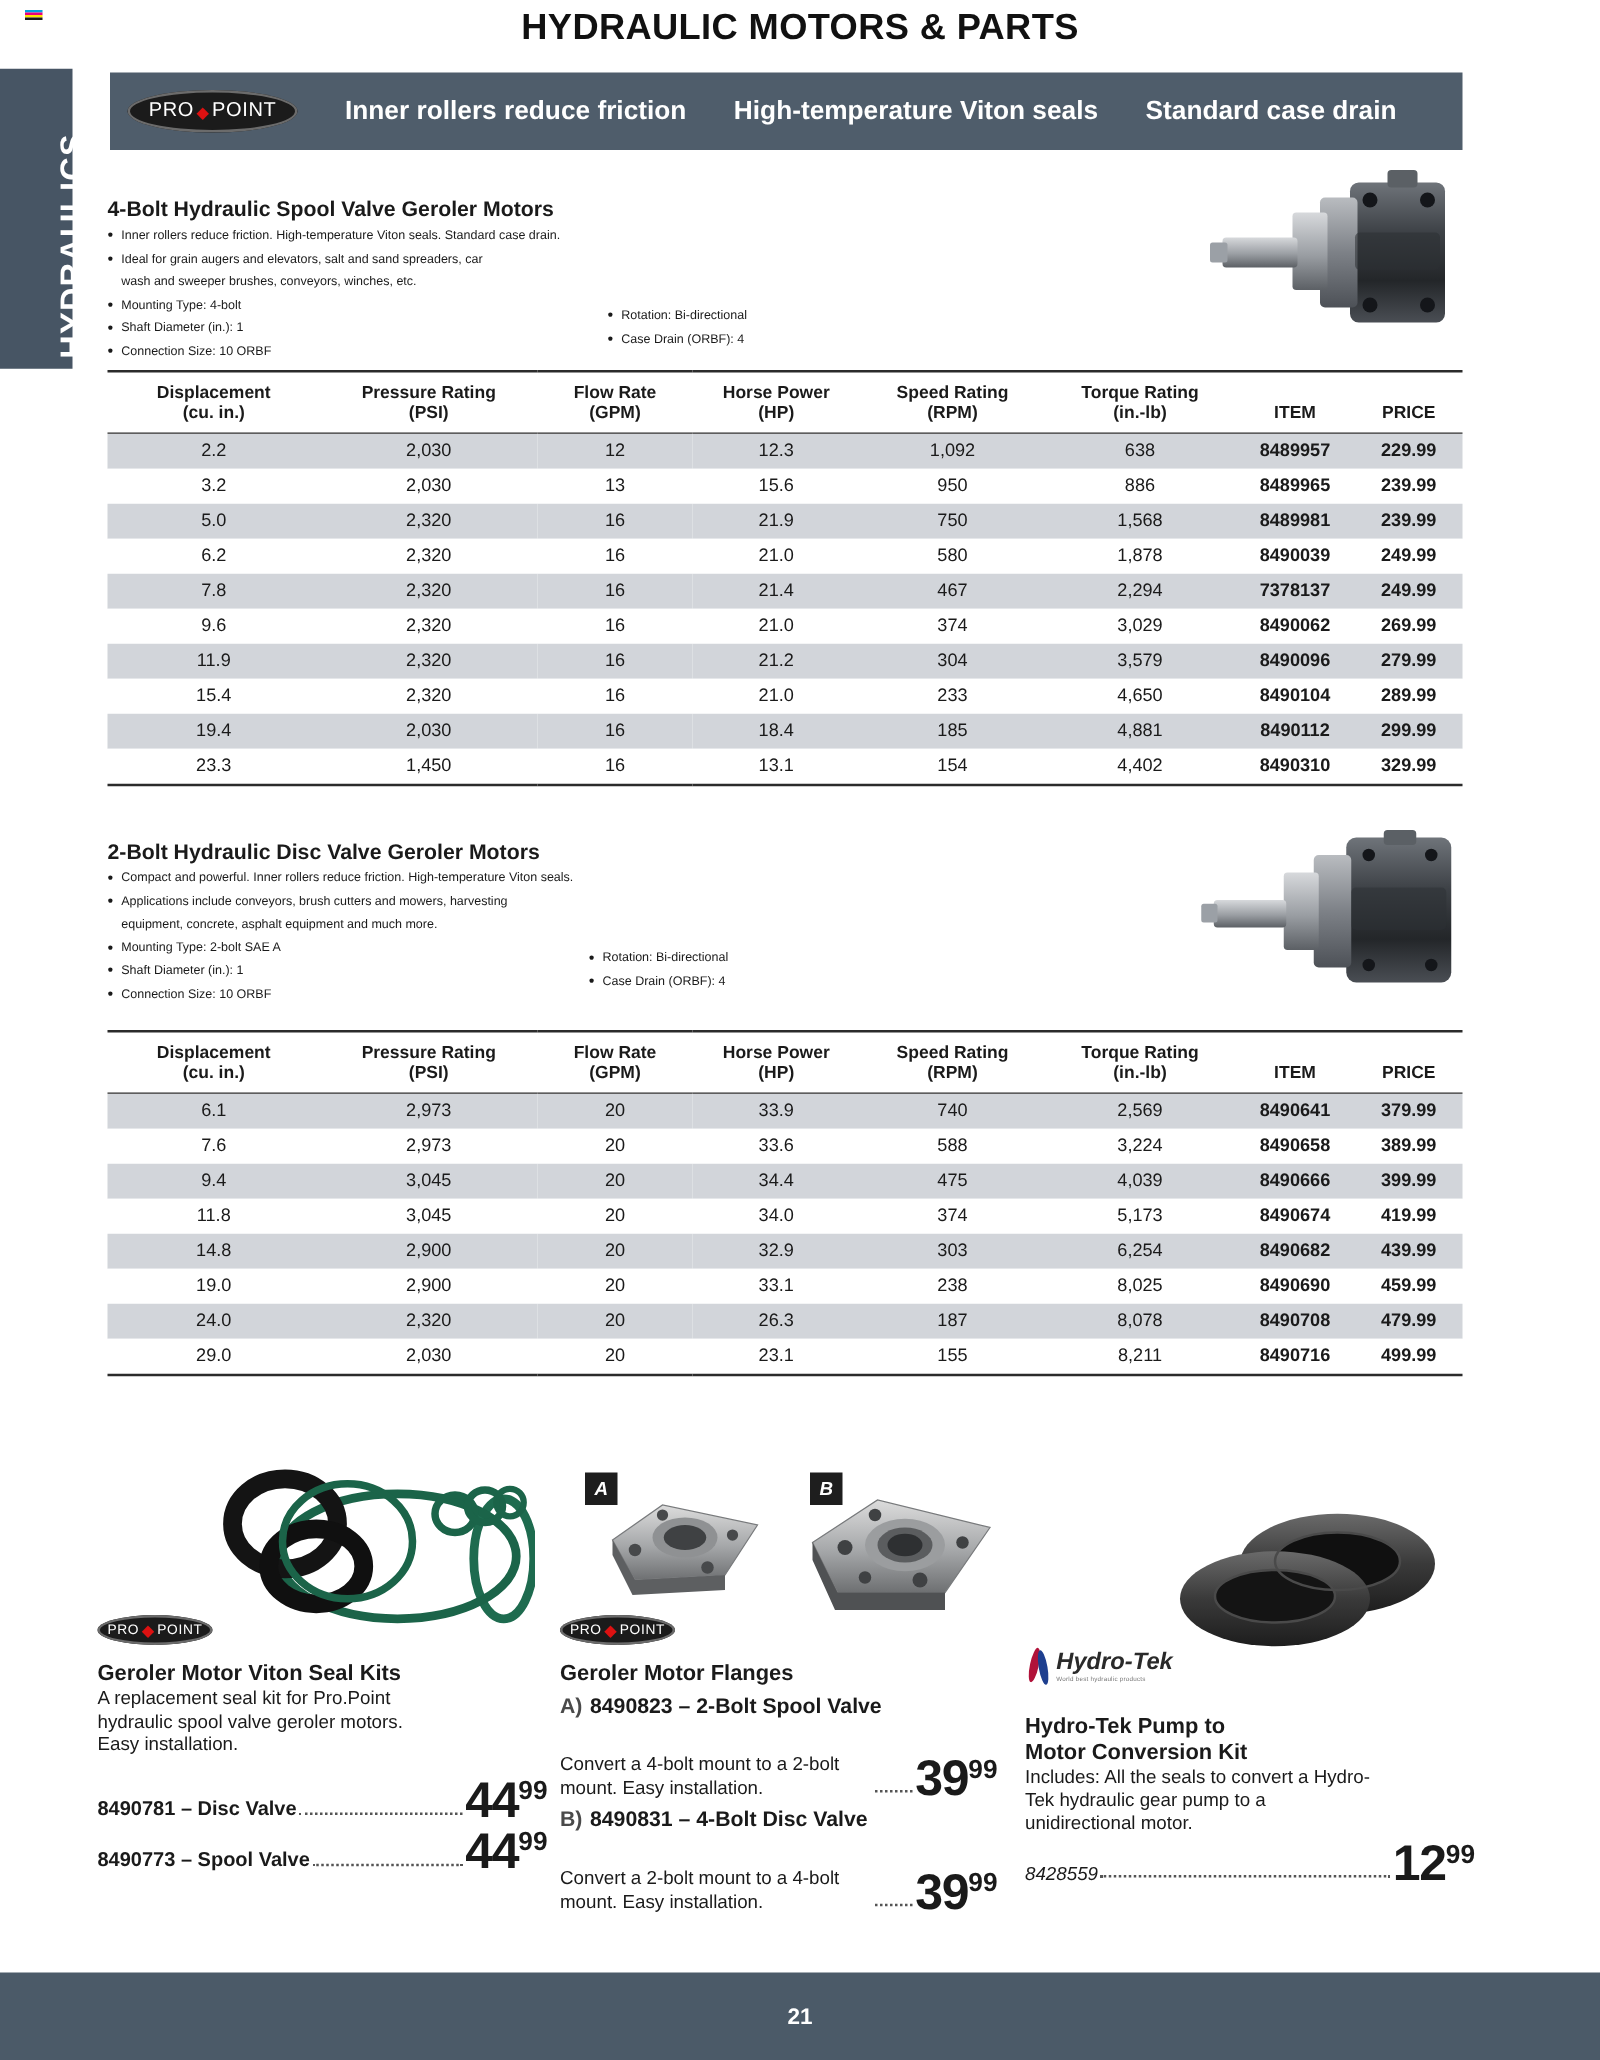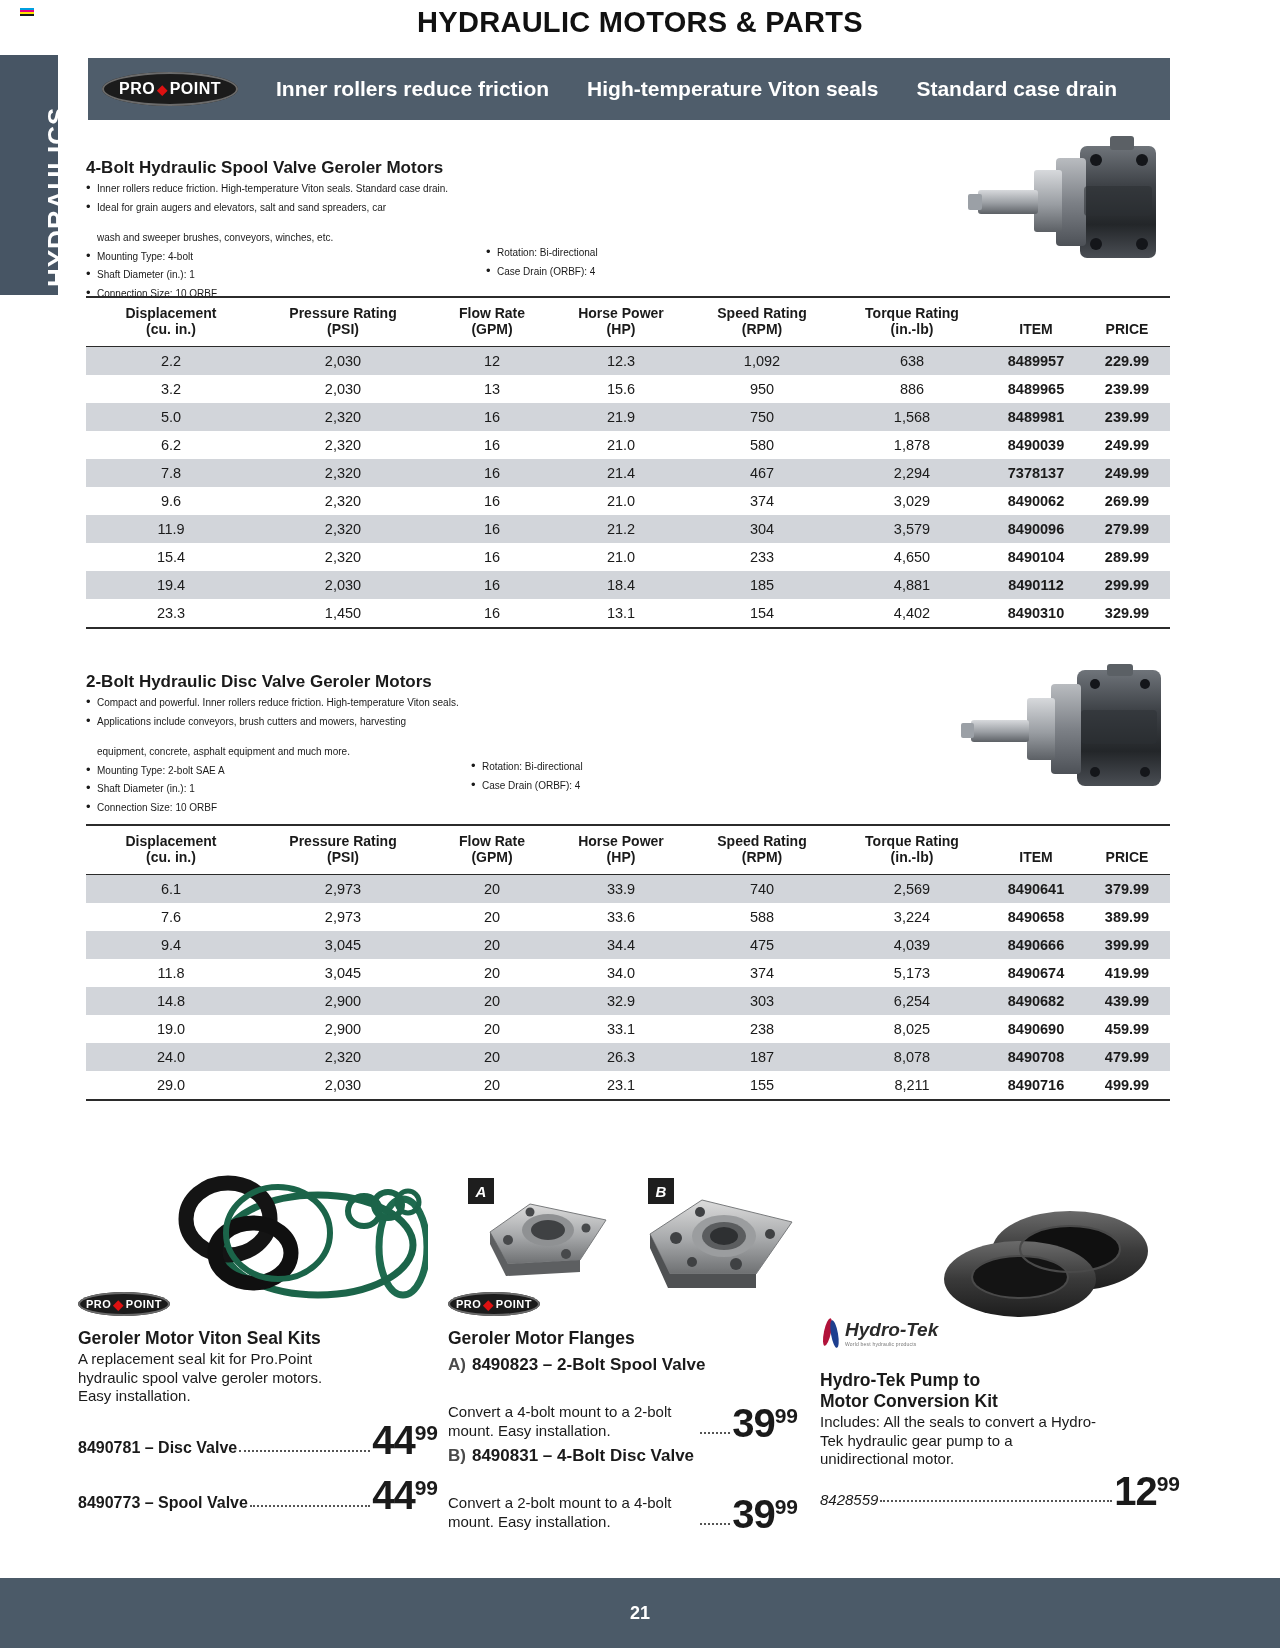--- a/index.html
+++ b/index.html
@@ -42,34 +42,34 @@
     position: absolute; left: 88px; top: 58px; width: 1082px; height: 62px;
     background: #4f5d6b; display: flex; align-items: center; gap: 38px;
     padding-left: 14px; color: #fff;
   }
   .feature-bar .txt { font-size: 21px; font-weight: bold; }
 
   
   .propoint {
     background: #1b1b1b; color: #fff; border-radius: 50%/50%;
     width: 136px; height: 34px; display: flex; align-items: center;
-    justify-content: center; font-size: 16px; font-weight: bold;
+    justify-content: center; font-size: 16px; font-weight: normal;
     letter-spacing: .5px; box-shadow: 0 0 0 2px #6b6b6b inset;
     position: relative;
   }
   .propoint .dot { color: #d11; font-size: 13px; padding: 0 2px; }
   .propoint.sm { width: 92px; height: 24px; font-size: 11px; }
 
   
   .sec { position: absolute; left: 86px; width: 1084px; }
   .sec h2 { font-size: 17px; font-weight: bold; margin-bottom: 2px; }
   .bullets { font-size: 10px; line-height: 18.6px; }
   .bullets li { list-style: none; position: relative; padding-left: 11px; }
   .bullets li:before { content: "\2022"; position: absolute; left: 0; top: -1px; font-size: 13px; }
-  .bullets li.nob { padding-left: 11px; margin-top: 12px; }
+  .bullets li.nob { padding-left: 11px; }
   .bullets li.nob:before { content: ""; }
   .two-col { display: flex; }
 
   
   table { border-collapse: collapse; width: 1084px; font-size: 14.5px; }
   thead th {
     font-weight: bold; font-size: 14px; line-height: 16px;
     padding: 7px 2px 9px; text-align: center; vertical-align: bottom;
     border-top: 2.5px solid #2b2b2b; border-bottom: 1.6px solid #2b2b2b;
   }
@@ -535,21 +535,21 @@
         <span>POINT</span>
     </div>
     <h3 style="margin-top:12px;">Geroler Motor Viton Seal Kits</h3>
     <p style="margin-top:1px; width:260px;">A replacement seal kit for Pro.Point hydraulic spool valve geroler motors. Easy installation.</p>
 
     <div class="sku-line" style="margin-top:10px;">
       <span>8490781 – Disc Valve</span>
       <span class="dots"></span>
       <span class="pricebig"><span>44</span><sup>99</sup></span>
     </div>
-    <div class="sku-line" style="margin-top:14px;">
+    <div class="sku-line" style="">
       <span>8490773 – Spool Valve</span>
       <span class="dots"></span>
       <span class="pricebig"><span>44</span><sup>99</sup></span>
     </div>
   </div>
 
   <div class="letter-badge" style="position:absolute; left:468px; top:1178px;">A</div>
   <div class="letter-badge" style="position:absolute; left:648px; top:1178px;">B</div>
 
   <div class="photo" style="left:468px; top:1190px; width:160px; height:110px;">

